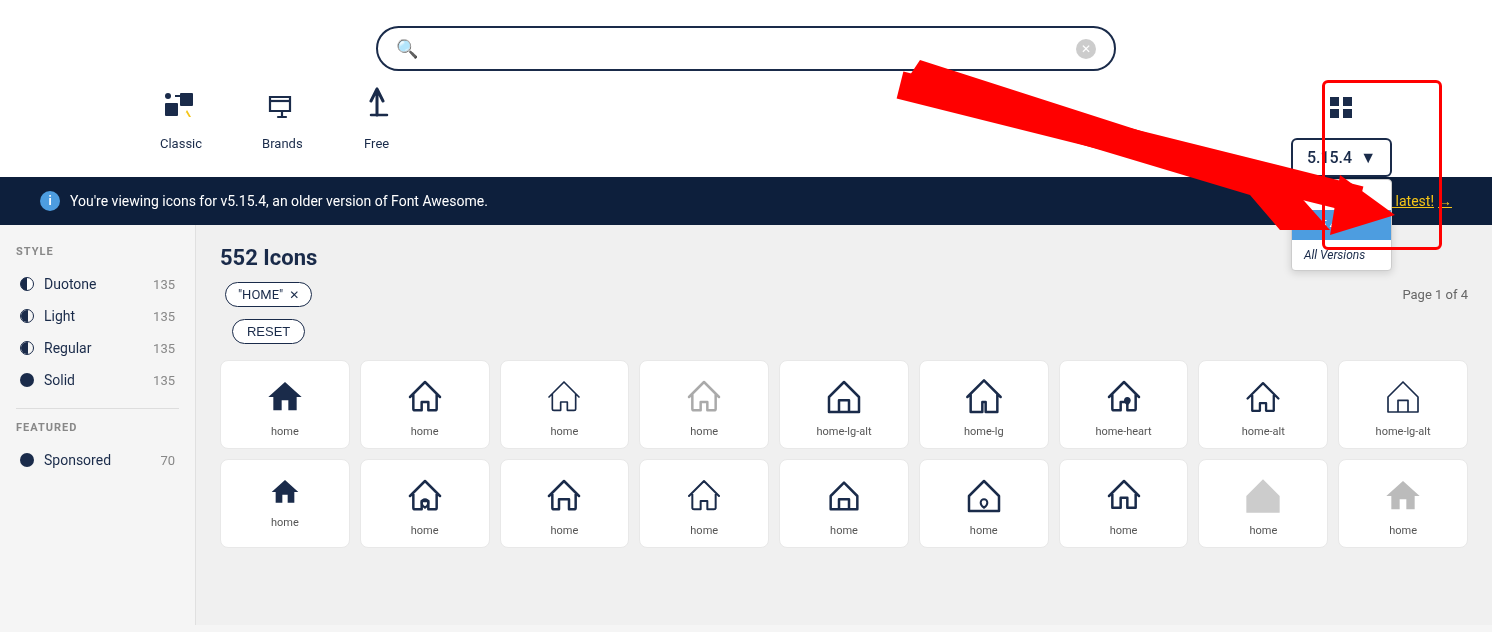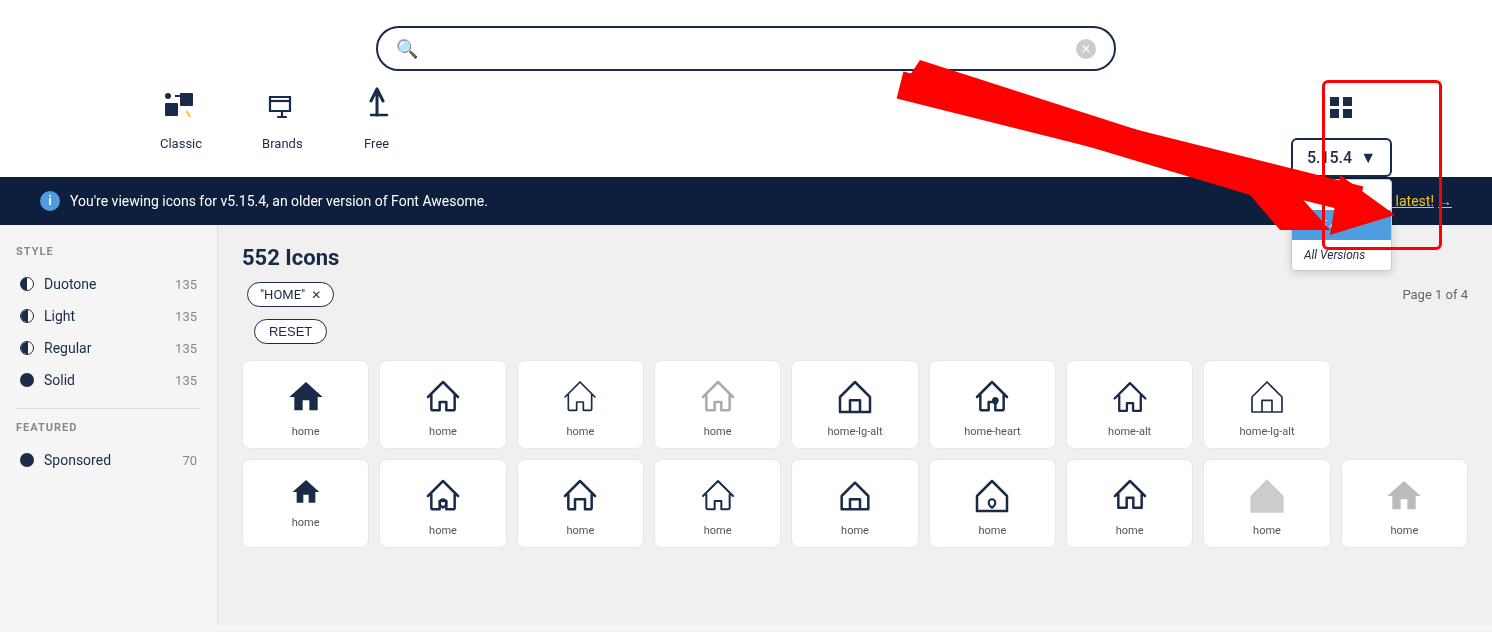--- a/index.html
+++ b/index.html
@@ -25,21 +25,21 @@
 
     
     .version-banner { background: #0d1f3c; color: #fff; padding: 14px 40px; display: flex; align-items: center; justify-content: space-between; font-size: 14px; }
     .version-banner .info-icon { width: 20px; height: 20px; border-radius: 50%; background: #4d9de0; display: flex; align-items: center; justify-content: center; font-size: 12px; font-weight: bold; margin-right: 10px; flex-shrink: 0; }
     .banner-left { display: flex; align-items: center; }
 
     
     .main-layout { display: flex; min-height: 400px; }
 
     
-    .sidebar { width: 218px; background: #f5f5f5; padding: 20px 16px; flex-shrink: 0; border-right: 1px solid #e0e0e0; }
+    .sidebar { width: 196px; background: #f5f5f5; padding: 20px 16px; flex-shrink: 0; border-right: 1px solid #e0e0e0; }
     .sidebar-section-title { font-size: 11px; font-weight: 700; letter-spacing: 1px; color: #888; margin-bottom: 10px; text-transform: uppercase; }
     .sidebar-item { display: flex; align-items: center; justify-content: space-between; padding: 8px 4px; cursor: pointer; }
     .sidebar-item-left { display: flex; align-items: center; gap: 10px; font-size: 14px; color: #1a2b4a; }
     .dot-half { background: linear-gradient(90deg, #1a2b4a 50%, #fff 50%); border: 1px solid #1a2b4a; border-radius: 50%; width: 14px; height: 14px; }
     .dot-solid { background: #1a2b4a; border-radius: 50%; width: 14px; height: 14px; }
     .sidebar-item-count { font-size: 13px; color: #888; }
     .sidebar-divider { margin: 12px 0; border: none; border-top: 1px solid #ddd; }
 
     
     .content { flex: 1; padding: 20px 24px; background: #f0f0f0; }
@@ -260,20 +260,26 @@
         <span class="icon-label">home</span>
       </div>
 
       <div class="icon-card">
         <svg viewBox="0 0 24 24" xmlns="http://www.w3.org/2000/svg" style="fill:none;stroke:#1a2b4a;stroke-width:1.5;width:40px;height:40px;">
           <path d="M3 12L12 3l9 9v9H3V12z M9 21v-7h6v7" stroke-linejoin="round" stroke-linecap="round"></path>
         </svg>
         <span class="icon-label">home-lg-alt</span>
       </div>
 
+      <div class="icon-card">
+        <svg viewBox="0 0 24 24" xmlns="http://www.w3.org/2000/svg" style="fill:none;stroke:#1a2b4a;stroke-width:1.5;width:40px;height:40px;">
+          <path d="M2 12L12 2l10 10M4 10v11h7v-6h2v6h7V10" stroke-linejoin="round" stroke-linecap="round"></path>
+        </svg>
+        <span class="icon-label">home-lg</span>
+      </div>
 
       <div class="icon-card">
         <svg viewBox="0 0 24 24" xmlns="http://www.w3.org/2000/svg" style="fill:none;stroke:#1a2b4a;stroke-width:1.5;width:40px;height:40px;">
           <path d="M3 12L12 3l9 9M5 10v9a1 1 0 001 1h4v-5h4v5h4a1 1 0 001-1v-9" stroke-linejoin="round" stroke-linecap="round"></path>
           <path d="M12 14c0-1 .8-2 2-2s2 .8 2 2c0 2-2 3-2 3s-2-1-2-3z" fill="#1a2b4a" stroke="none"></path>
         </svg>
         <span class="icon-label">home-heart</span>
       </div>
 
       <div class="icon-card">

